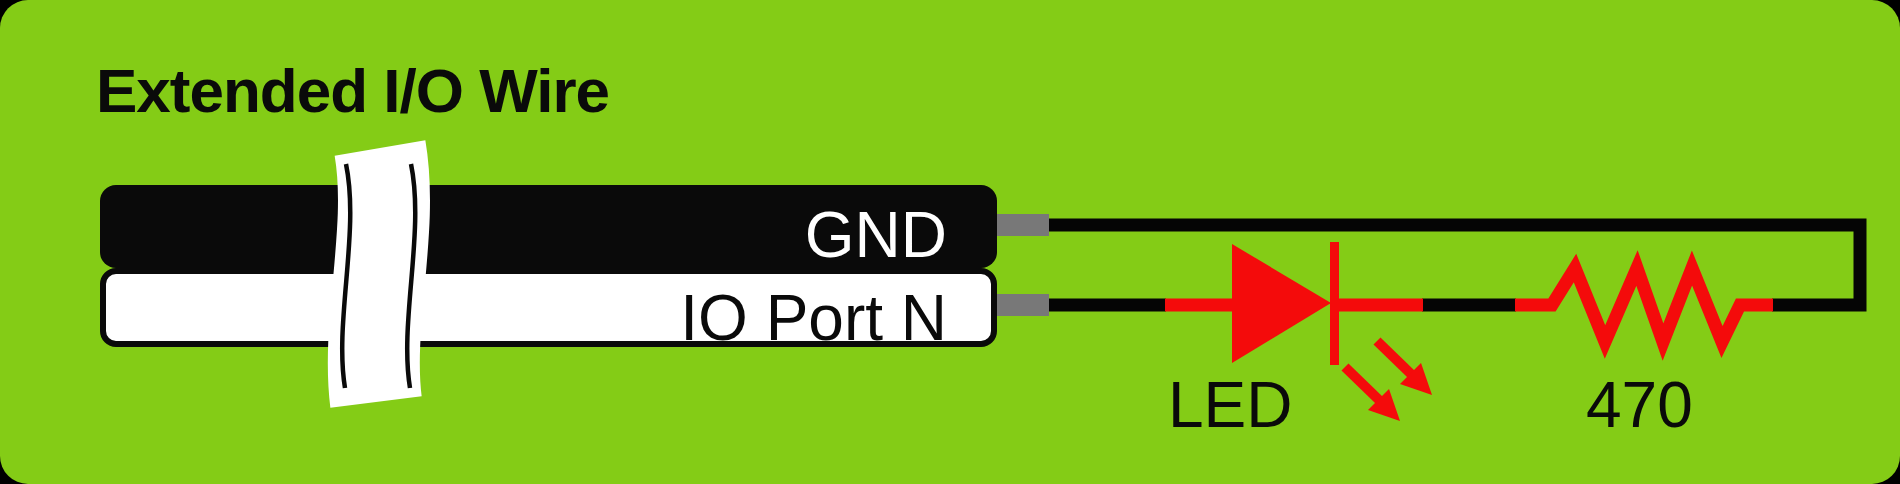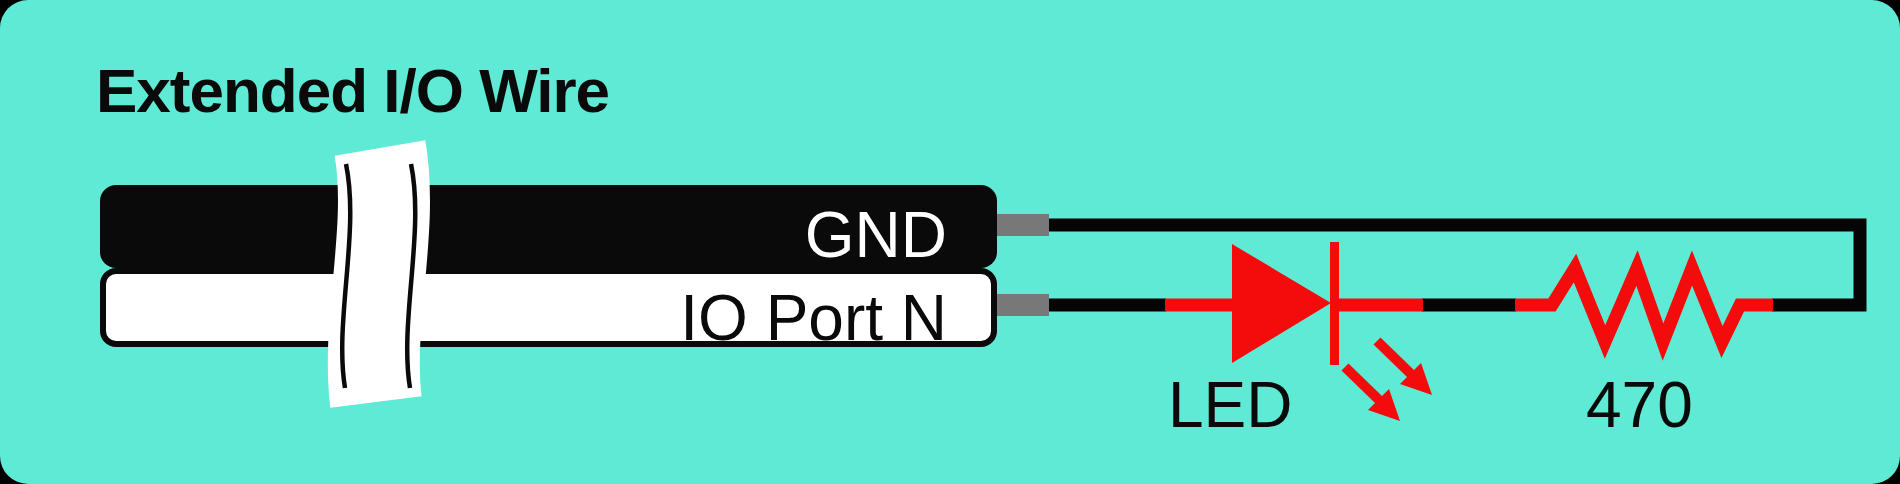--- a/index.html
+++ b/index.html
@@ -9,21 +9,21 @@
     height: 484px;
     background: #000000;
     font-family: "Liberation Sans", sans-serif;
     overflow: hidden;
   }
   .card {
     position: absolute;
     left: 0; top: 0;
     width: 1900px;
     height: 484px;
-    background: #5eead4;
+    background: #84cc16;
     border-radius: 28px;
   }
   svg { display: block; }
   .title-text {
     font-family: "Liberation Sans", sans-serif;
     font-weight: bold;
     font-size: 62px;
     letter-spacing: -1px;
     fill: #0a0a0a;
   }

